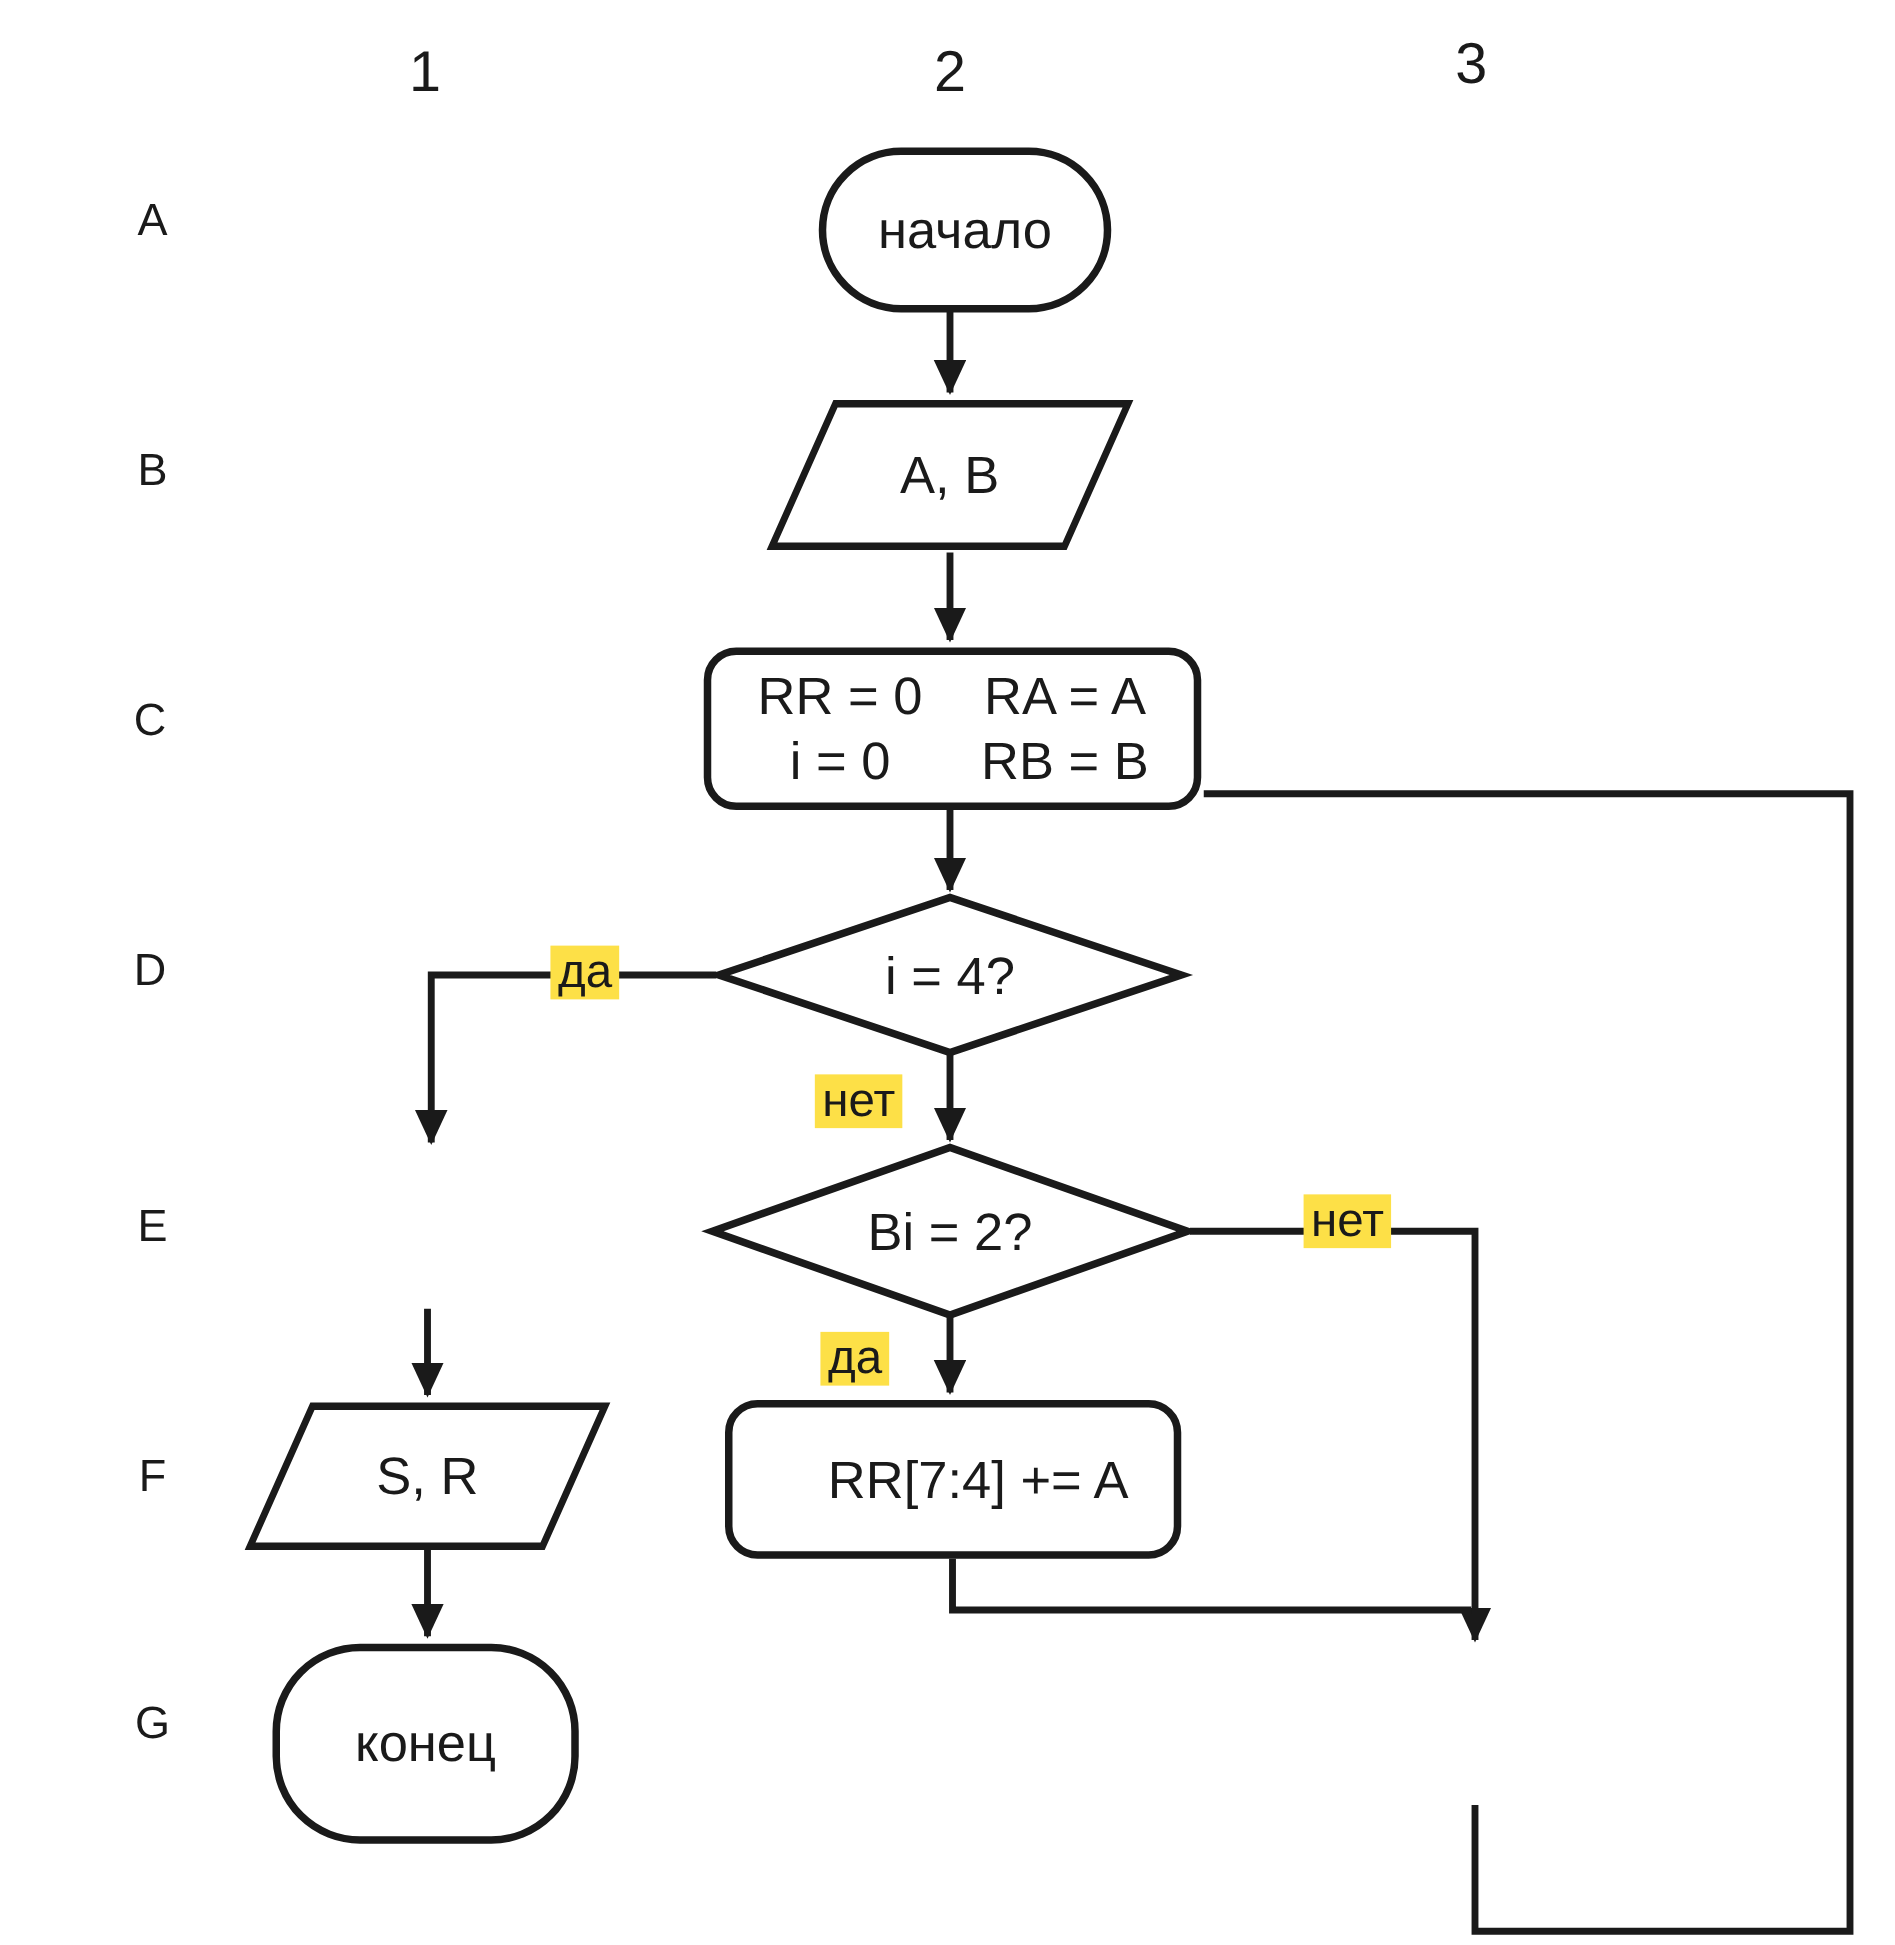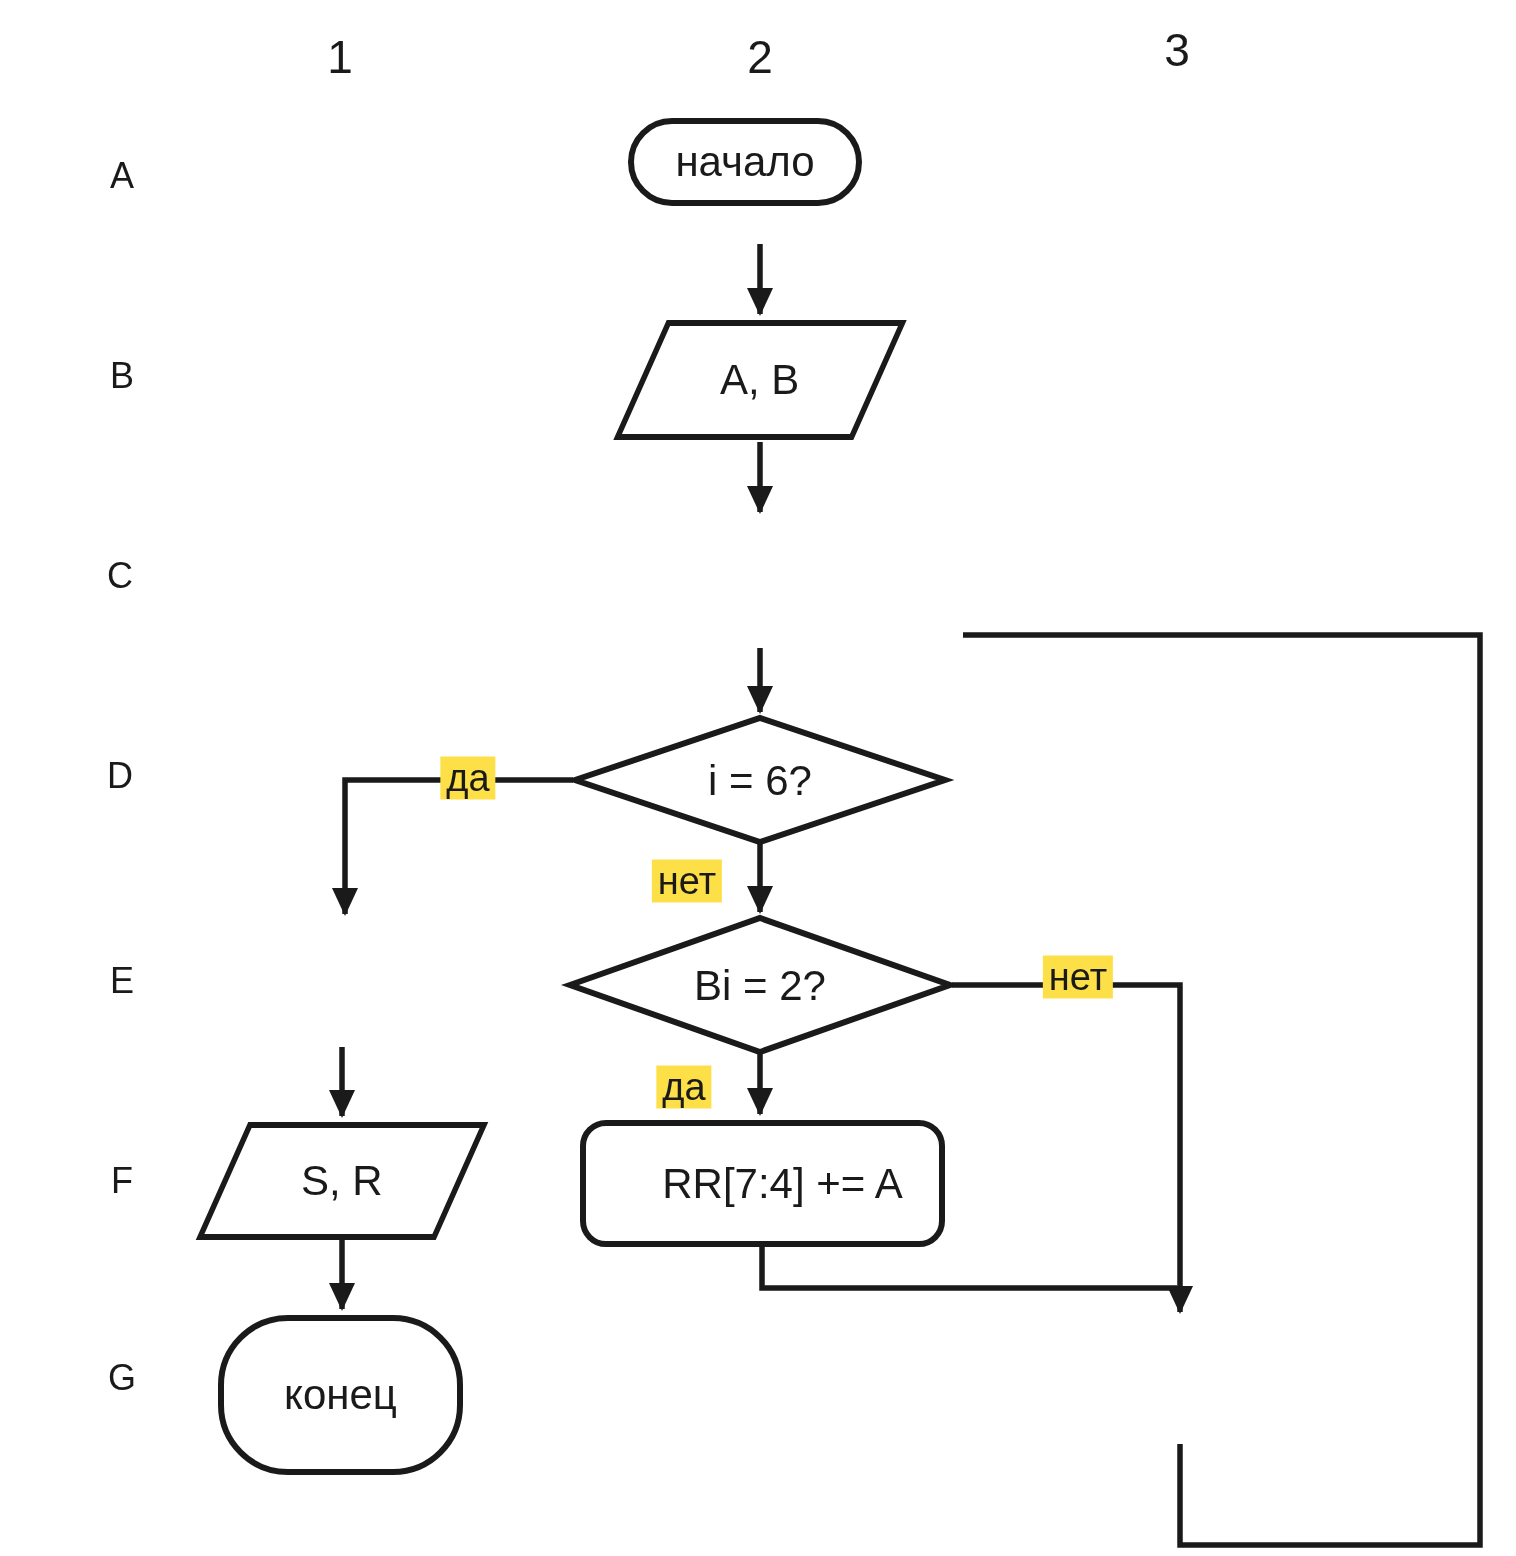--- a/index.html
+++ b/index.html
@@ -101,30 +101,38 @@
   <div class="col-label" style="left:1177px; top:50px;">3</div>
 
   <div class="row-label" style="left:122px; top:176px;">A</div>
   <div class="row-label" style="left:122px; top:376px;">B</div>
   <div class="row-label" style="left:120px; top:576px;">C</div>
   <div class="row-label" style="left:120px; top:776px;">D</div>
   <div class="row-label" style="left:122px; top:981px;">E</div>
   <div class="row-label" style="left:122px; top:1181px;">F</div>
   <div class="row-label" style="left:122px; top:1378px;">G</div>
 
-  <div class="node stadium" style="left:628px; top:118px; width:234px; height:88px;">
+  <div class="node stadium" style="left:655px; top:118px; width:234px; height:132px;">
     <span>начало</span>
   </div>
 
   <div class="node para" style="left:640px; top:320px; width:240px; height:120px;">
     <span class="inner">A, B</span>
   </div>
 
+  <div class="node rounded" style="left:563px; top:518px; width:398px; height:130px;">
+    <div class="init-grid">
+      <span>RR = 0</span>
+      <span>RA = A</span>
+      <span>i = 0</span>
+      <span>RB = B</span>
+    </div>
+  </div>
 
-  <div class="diamond-label" style="left:760px; top:781px;">i = 6?</div>
+  <div class="diamond-label" style="left:760px; top:781px;">i = 4?</div>
 
   <div class="diamond-label" style="left:760px; top:986px;">Bi = 2?</div>
 
 
   <div class="node rounded" style="left:580px; top:1120px; width:365px; height:127px;padding-left:40px;">
     <span>RR[7:4] += A</span>
   </div>
 
   <div class="node para" style="left:222px; top:1122px; width:240px; height:118px;">
     <span class="inner">S, R</span>

